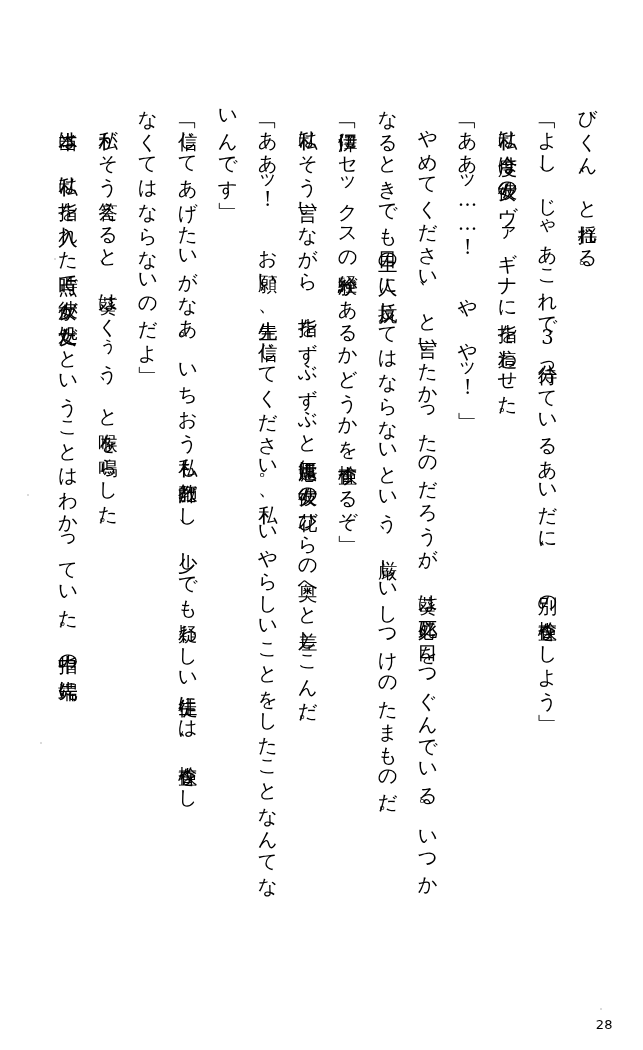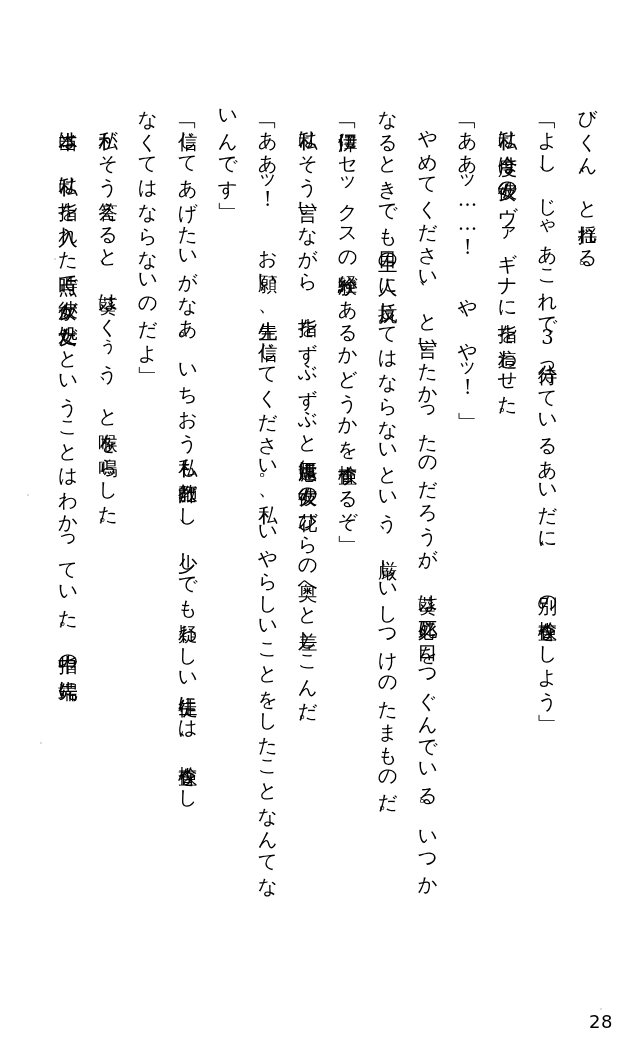--- a/index.html
+++ b/index.html
@@ -40,21 +40,21 @@
     padding: 0;
     text-indent: 1em;
   }
   #text-block p.noindent {
     text-indent: 0;
   }
   #page-number {
     position: absolute;
     bottom: 18px;
     right: 30px;
-    font-size: 18px;
+    font-size: 13px;
     font-family: "DejaVu Sans", "Liberation Sans", sans-serif;
     color: #000000;
     letter-spacing: 0.03em;
   }
   
   .speck {
     position: absolute;
     background: #cfcfcf;
     border-radius: 50%;
   }

